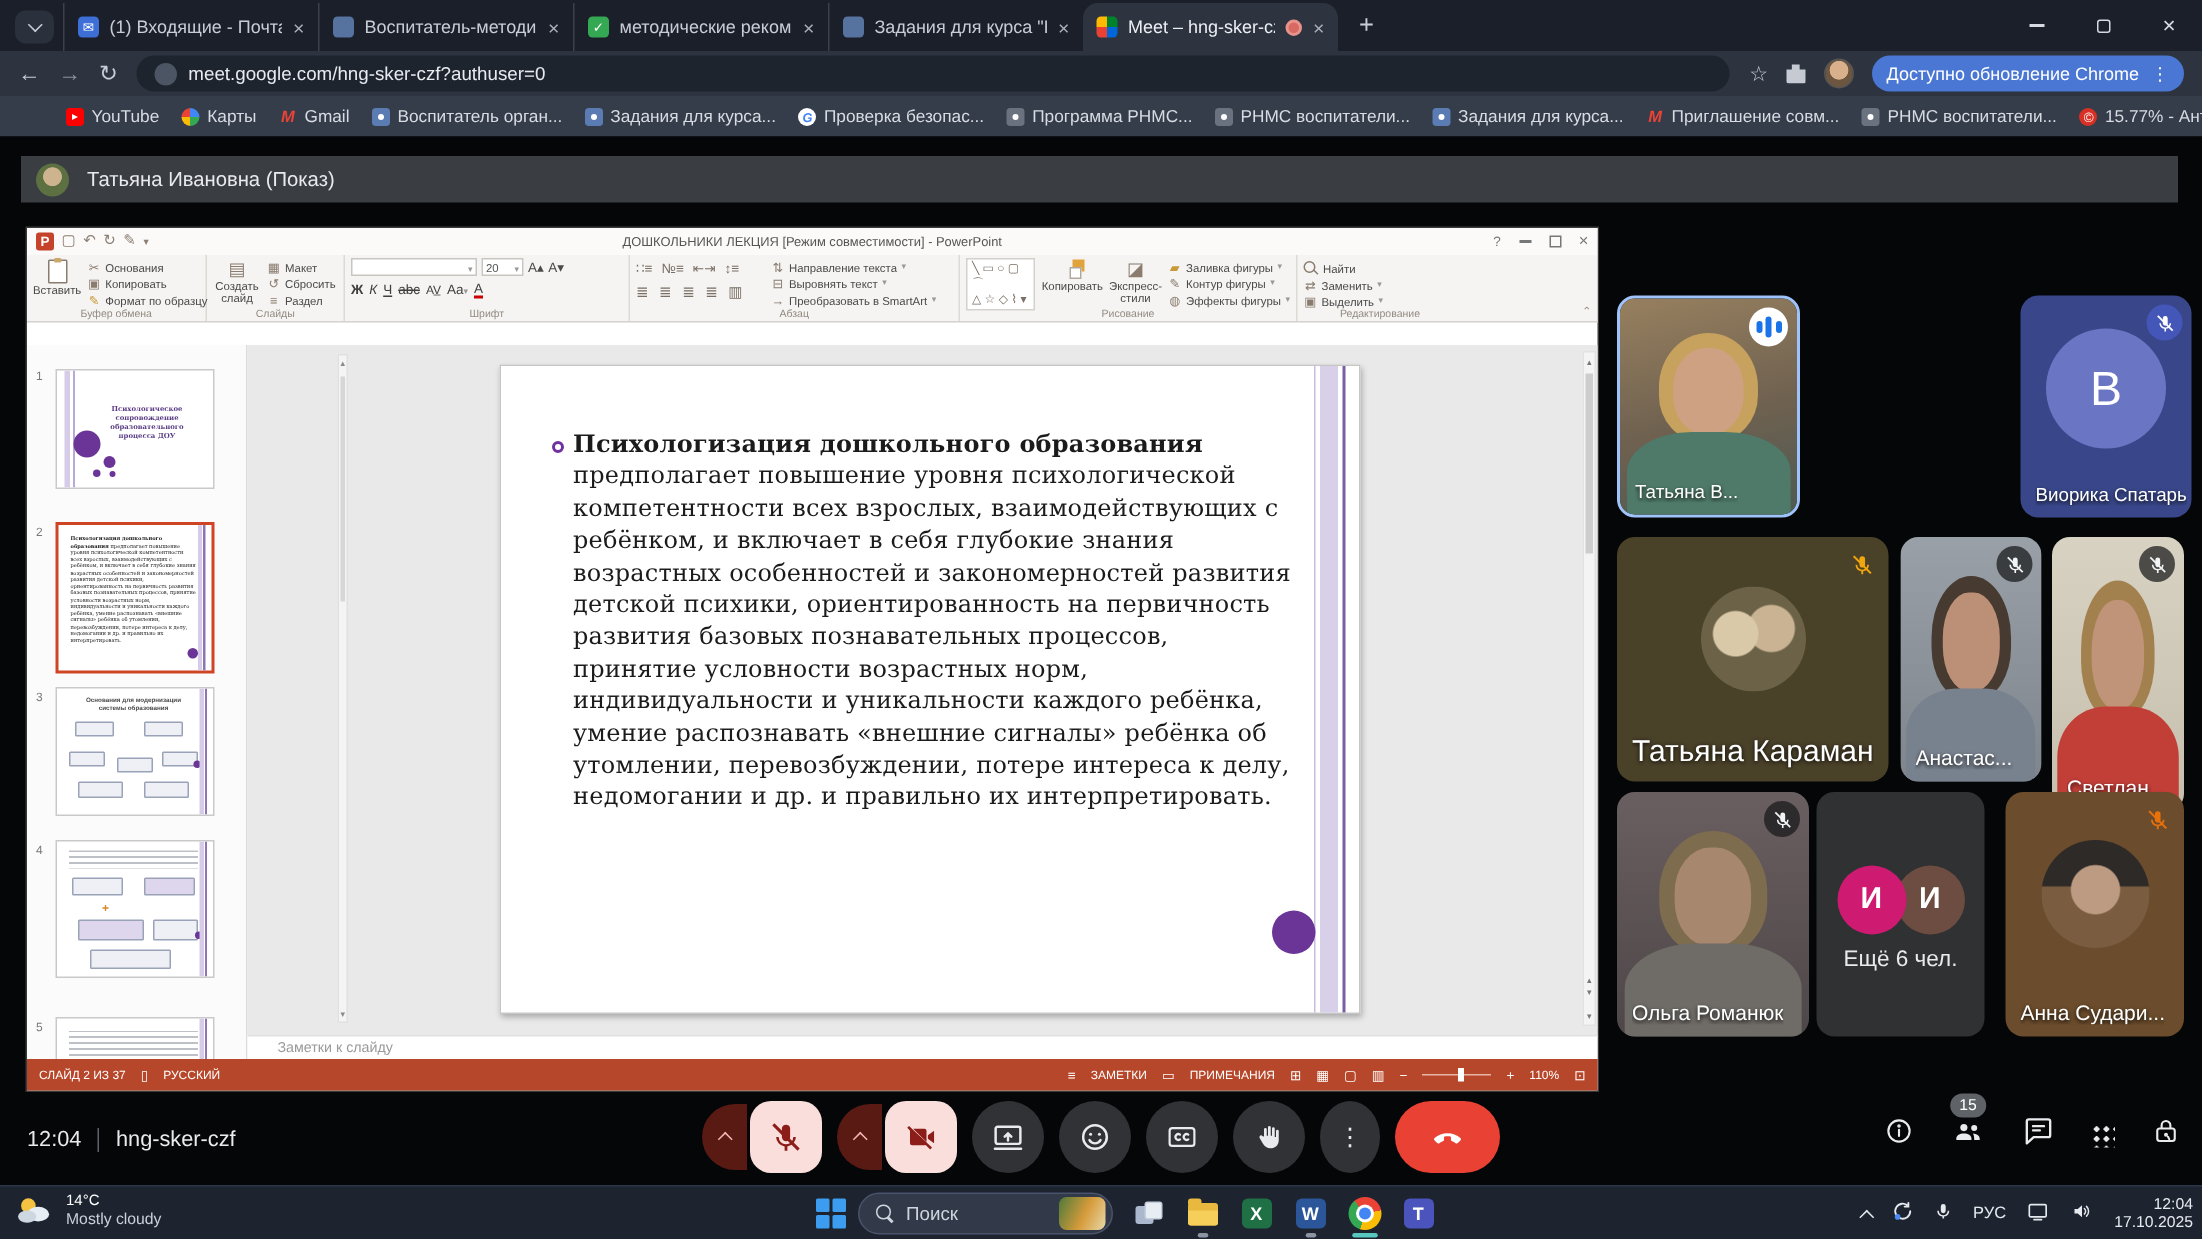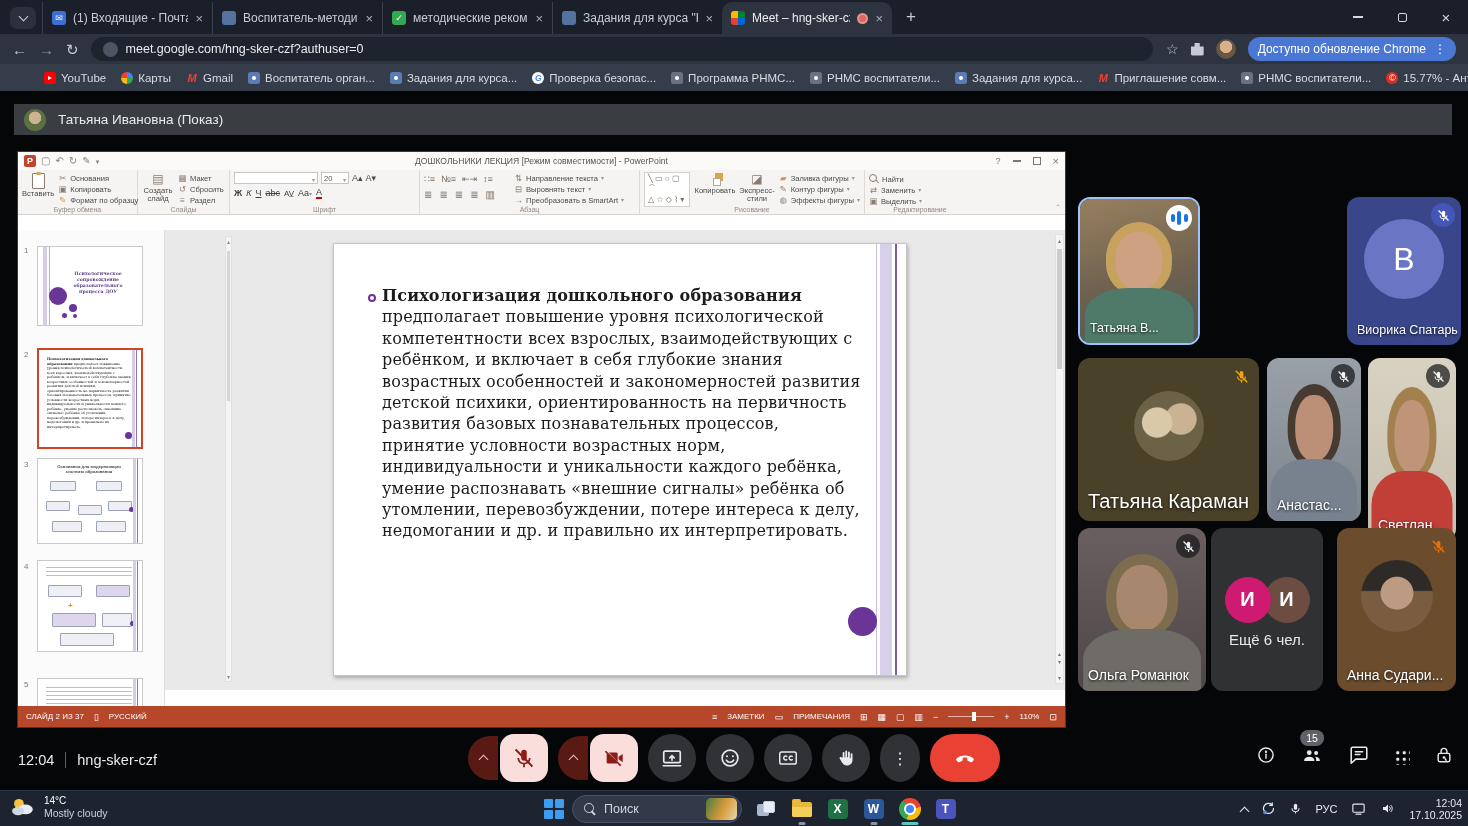--- a/index.html
+++ b/index.html
@@ -619,20 +619,23 @@
         </div>
         <div class="vsb">
           <span class="t1">▴</span>
             <span class="vt"></span>
             <span class="b1">▴</span>
             <span class="b2">▾</span>
             <span class="b3">▾</span>
         </div>
       </div>
 
+      <div class="notes">
+          <span>Заметки к слайду</span>
+        </div>
 
       <div class="status">
         <span>СЛАЙД 2 ИЗ 37</span>
         <span class="sgl">▯</span>
         <span>РУССКИЙ</span>
         <span class="sp"></span>
         <span class="sgl">≡</span>
         <span>ЗАМЕТКИ</span>
         <span class="sgl">▭</span>
         <span>ПРИМЕЧАНИЯ</span>

